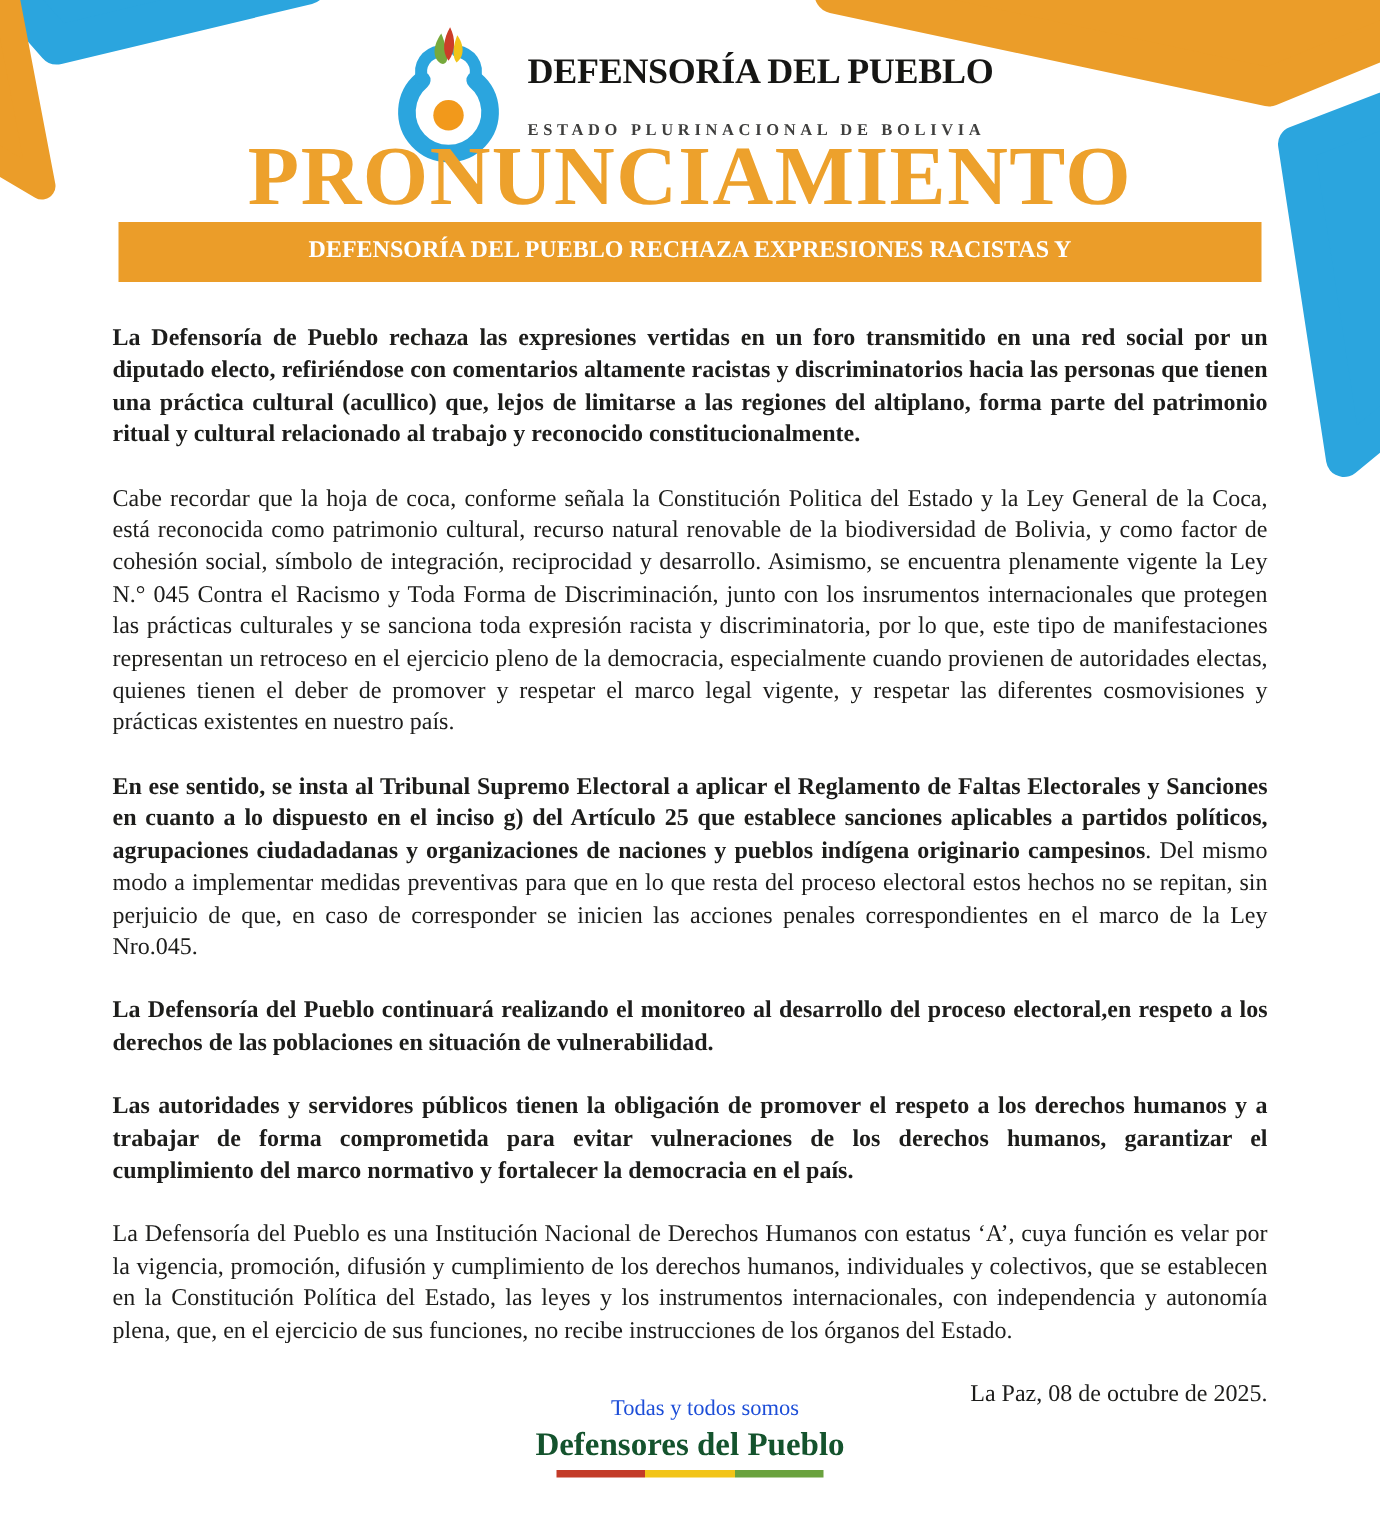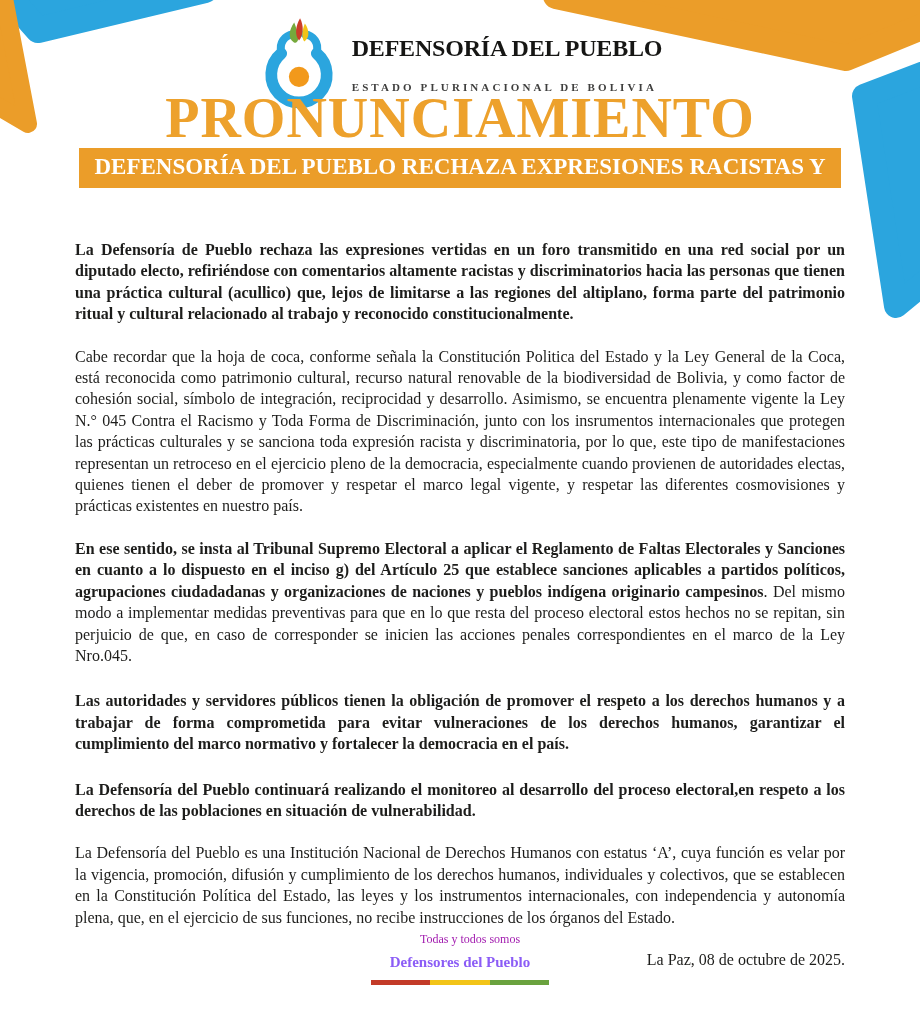--- a/index.html
+++ b/index.html
@@ -32,39 +32,39 @@
     position:absolute;top:86px;left:0;width:100%;
     margin:0;text-align:center;
     font-size:56px;font-weight:700;letter-spacing:1px;
     color:#eda12c;
   }
 
   
   .banner{
     position:absolute;top:148px;left:79px;width:762px;
     background:#eb9d29;
-    color:#ffffff;font-weight:700;font-size:23px;line-height:27.5px;
+    color:#ffffff;font-weight:700;font-size:16px;line-height:27.5px;
     text-align:center;padding:5px 10px 7px;box-sizing:border-box;
   }
 
   
   .doc-body{
     position:absolute;top:215px;left:75px;width:770px;
     font-size:16px;line-height:21.4px;text-align:justify;
   }
   .doc-body p{margin:0 0 21px 0;}
-  .doc-body p.bold, .doc-body span.bold{font-weight:700;margin-top:24px;}
+  .doc-body p.bold, .doc-body span.bold{font-weight:700;}
   .doc-body p.date{margin-top:2px;text-align:right;}
 
   
   .footer{
     position:absolute;top:928px;left:0;right:0;text-align:center;
   }
-  .tag-top{font-size:12px;color:#a21caf;line-height:22px;padding-left:20px;}
-  .tag-bottom{font-size:15px;font-weight:700;color:#8b5cf6;line-height:25px;}
+  .tag-top{font-size:15px;color:#1d4ed8;line-height:22px;padding-left:20px;}
+  .tag-bottom{font-size:22px;font-weight:700;color:#14532d;line-height:25px;}
   .flag-bar{
     width:178px;height:5px;margin:5px auto 0;display:flex;
   }
   .flag-bar span{flex:1 1 0;}
   .flag-red{background:#c33b28;}
   .flag-yellow{background:#f2c418;}
   .flag-green{background:#6aa23e;}
 </style>
 </head>
 <body>
@@ -101,22 +101,22 @@
   <h1 class="main-title">PRONUNCIAMIENTO</h1>
 
   <div class="banner">
     <div>DEFENSORÍA DEL PUEBLO RECHAZA EXPRESIONES RACISTAS Y</div>
   </div>
 
   <main class="doc-body">
     <p class="bold">La Defensoría de Pueblo rechaza las expresiones vertidas en un foro transmitido en una red social por un diputado electo, refiriéndose con comentarios altamente racistas y discriminatorios hacia las personas que tienen una práctica cultural (acullico) que, lejos de limitarse a las regiones del altiplano, forma parte del patrimonio ritual y cultural relacionado al trabajo y reconocido constitucionalmente.</p>
     <p>Cabe recordar que la hoja de coca, conforme señala la Constitución Politica del Estado y la Ley General de la Coca, está reconocida como patrimonio cultural, recurso natural renovable de la biodiversidad de Bolivia, y como factor de cohesión social, símbolo de integración, reciprocidad y desarrollo. Asimismo, se encuentra plenamente vigente la Ley N.° 045 Contra el Racismo y Toda Forma de Discriminación, junto con los insrumentos internacionales que protegen las prácticas culturales y se sanciona toda expresión racista y discriminatoria, por lo que, este tipo de manifestaciones representan un retroceso en el ejercicio pleno de la democracia, especialmente cuando provienen de autoridades electas, quienes tienen el deber de promover y respetar el marco legal vigente, y respetar las diferentes cosmovisiones y prácticas existentes en nuestro país.</p>
     <p><span class="bold">En ese sentido, se insta al Tribunal Supremo Electoral a aplicar el Reglamento de Faltas Electorales y Sanciones en cuanto a lo dispuesto en el inciso g) del Artículo 25 que establece sanciones aplicables a partidos políticos, agrupaciones ciudadadanas y organizaciones de naciones y pueblos indígena originario campesinos</span><span>. Del mismo modo a implementar medidas preventivas para que en lo que resta del proceso electoral estos hechos no se repitan, sin perjuicio de que, en caso de corresponder se inicien las acciones penales correspondientes en el marco de la Ley Nro.045.</span></p>
+    <p class="bold">La Defensoría del Pueblo continuará realizando el monitoreo al desarrollo del proceso electoral,en respeto a los derechos de las poblaciones en situación de vulnerabilidad.</p>
     <p class="bold">Las autoridades y servidores públicos tienen la obligación de promover el respeto a los derechos humanos y a trabajar de forma comprometida para evitar vulneraciones de los derechos humanos, garantizar el cumplimiento del marco normativo y fortalecer la democracia en el país.</p>
-    <p class="bold">La Defensoría del Pueblo continuará realizando el monitoreo al desarrollo del proceso electoral,en respeto a los derechos de las poblaciones en situación de vulnerabilidad.</p>
     <p>La Defensoría del Pueblo es una Institución Nacional de Derechos Humanos con estatus ‘A’, cuya función es velar por la vigencia, promoción, difusión y cumplimiento de los derechos humanos, individuales y colectivos, que se establecen en la Constitución Política del Estado, las leyes y los instrumentos internacionales, con independencia y autonomía plena, que, en el ejercicio de sus funciones, no recibe instrucciones de los órganos del Estado.</p>
     <p class="date">La Paz, 08 de octubre de 2025.</p>
   </main>
 
   <footer class="footer">
     <div class="tag-top">Todas y todos somos</div>
     <div class="tag-bottom">Defensores del Pueblo</div>
     <div class="flag-bar">
       <span class="flag-red"></span>
       <span class="flag-yellow"></span>

